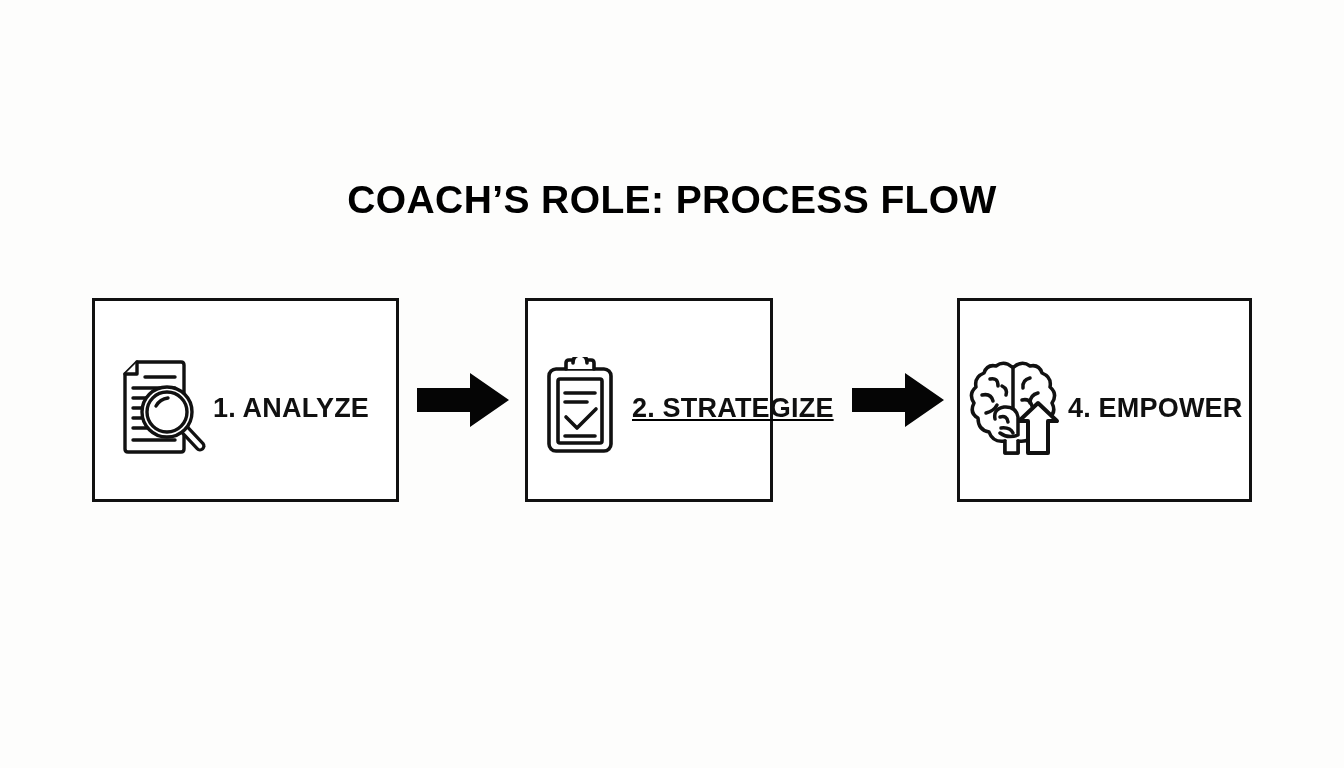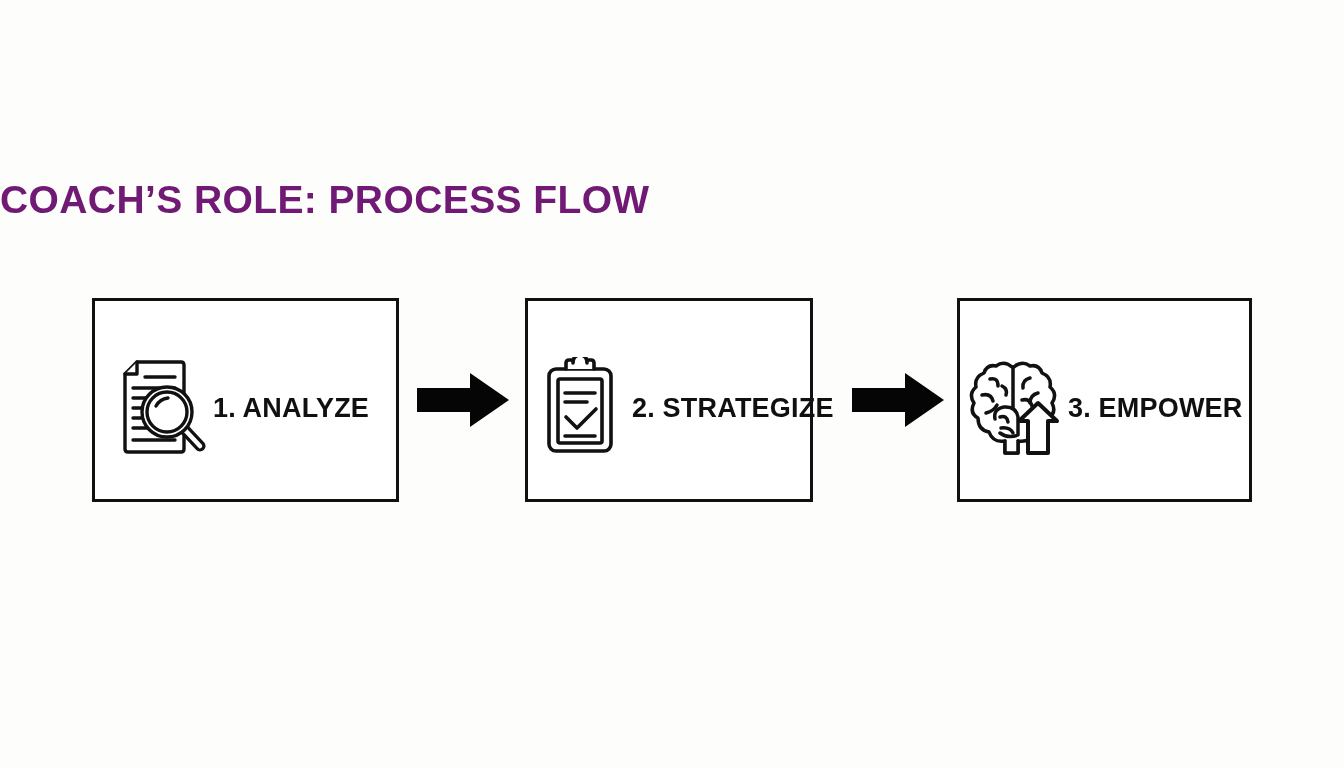--- a/index.html
+++ b/index.html
@@ -19,25 +19,25 @@
     height: 768px;
     background: #fdfdfc;
   }
 
   
   #title {
     position: absolute;
     left: 0;
     top: 180px;
     width: 1344px;
-    text-align: left;
+    text-align: center;
     font-size: 39px;
     font-weight: 800;
     letter-spacing: 0.4px;
-    color: #701a75;
+    color: #000000;
     line-height: 1;
     white-space: nowrap;
   }
 
   
   #flow-row {
     position: absolute;
     left: 92px;
     top: 298px;
     width: 1160px;
@@ -50,21 +50,21 @@
     height: 204px;
     box-sizing: border-box;
     border: 3px solid #111111;
     background: #ffffff;
     display: flex;
     flex-direction: row;
     align-items: center;
     justify-content: flex-start;
   }
   #step-1 { left: 0px;    width: 307px; }
-  #step-2 { left: 433px;  width: 288px; }
+  #step-2 { left: 433px;  width: 248px; text-decoration: underline; }
   #step-3 { left: 865px;  width: 295px; }
 
   .icon-wrap {
     margin-top: 18px;
     height: 104px;
     display: flex;
     align-items: center;
     justify-content: center;
   }
   .icon-wrap svg { display: block; }
@@ -193,17 +193,17 @@
 
           <path d="M35 62 Q33 52 44 50 Q56 49 58 60 L58 78 Q48 82 40 76" fill="#ffffff"></path>
           <path d="M40 60 Q47 58 48 65"></path>
           <path d="M41 71 Q50 70 53 76"></path>
 
           <path d="M45 84 L45 96 L58 96 L58 84" fill="#ffffff"></path>
 
           <path d="M78 46 L97 64 L88 64 L88 96 L68 96 L68 64 L59 64 Z" fill="#ffffff" stroke-width="4"></path>
         </svg>
       </div>
-      <div class="step-label">3. EMPOWER</div>
+      <div class="step-label">4. EMPOWER</div>
     </div>
 
   </div>
 </div>
 
 </body></html>

